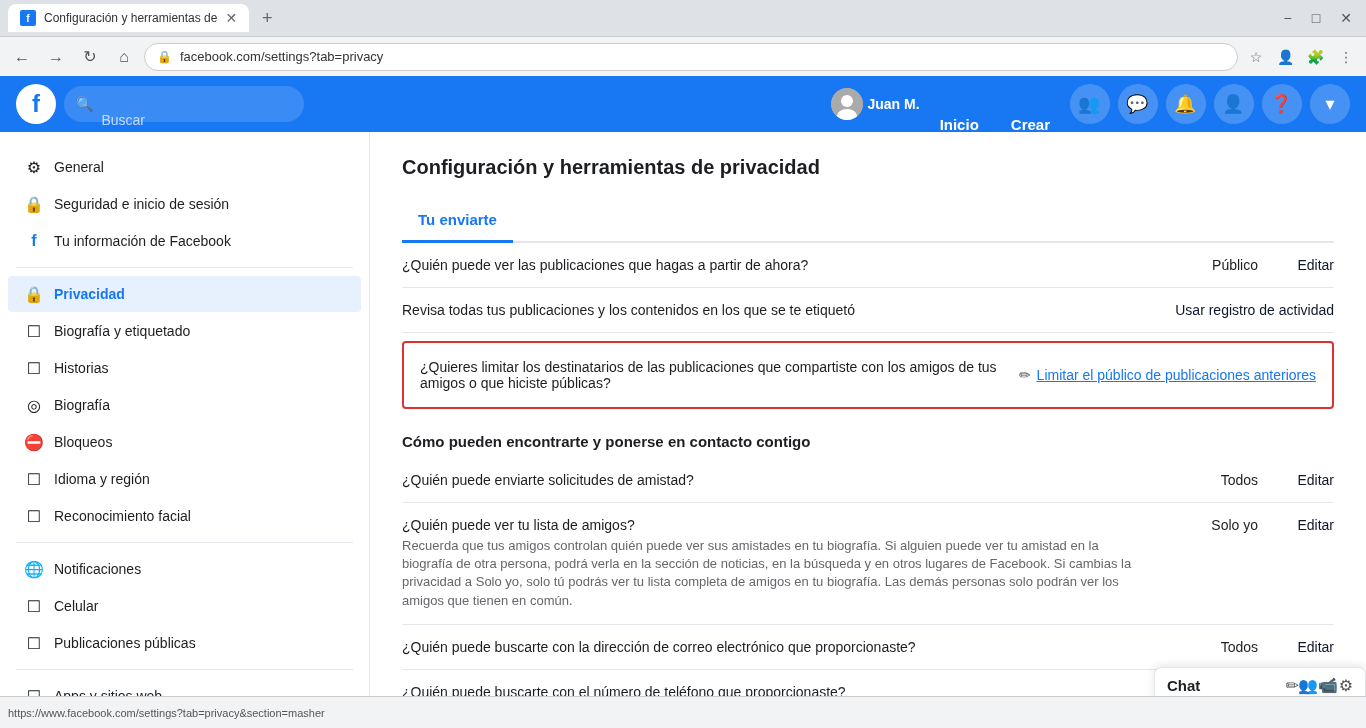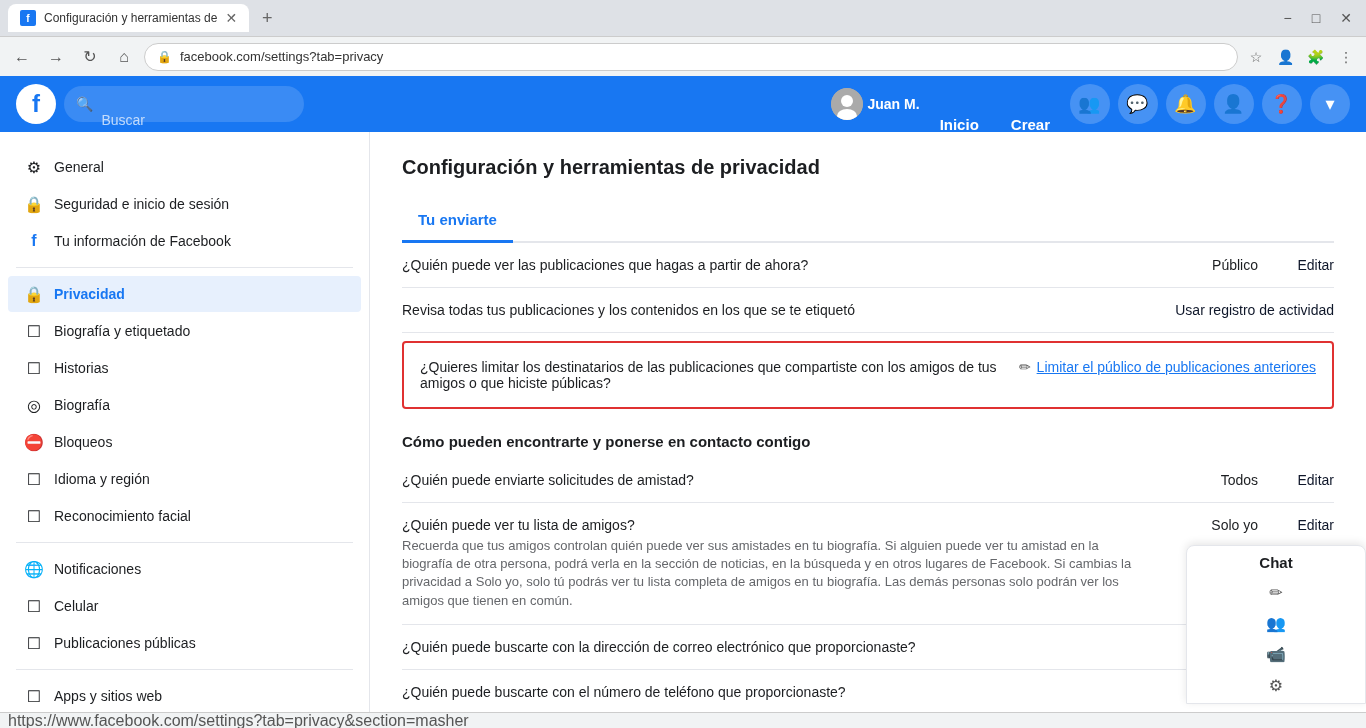--- a/index.html
+++ b/index.html
@@ -60,30 +60,30 @@
     .settings-section { margin-top: 0; }
     .settings-row { display: flex; align-items: flex-start; padding: 14px 0; border-bottom: 1px solid #e4e6eb; gap: 16px; }
     .settings-row:last-child { border-bottom: none; }
     .row-question { flex: 1; font-size: 14px; color: #1c1e21; min-width: 0; }
     .row-question .sub-text { font-size: 13px; color: #65676b; margin-top: 4px; line-height: 1.4; }
     .row-value { min-width: 100px; font-size: 14px; color: #1c1e21; text-align: right; flex-shrink: 0; }
     .row-edit { min-width: 60px; text-align: right; flex-shrink: 0; }
     .edit-link { color: #0f172a; font-size: 14px; cursor: pointer; text-decoration: none; font-weight: 500; }
 
     
-    .highlight-box { border: 2px solid #e03131; border-radius: 4px; padding: 16px; margin: 8px 0; display: flex; align-items: flex-start; gap: 16px; }
+    .highlight-box { border: 2px solid #e03131; border-radius: 4px; padding: 16px; margin: 8px 0; display: flex; align-items: center; gap: 16px; }
     .highlight-box .row-question { font-size: 14px; color: #1c1e21; }
     .highlight-link { color: #1877f2; font-size: 14px; cursor: pointer; text-decoration: underline; display: flex; align-items: center; gap: 4px; }
 
     
-    .status-bar { position: fixed; bottom: 0; left: 0; right: 0; height: 16px; background: #f1f3f4; border-top: 1px solid #ccc; display: flex; align-items: center; padding: 0 8px; font-size: 16px; color: #555; z-index: 200; }
+    .status-bar { position: fixed; bottom: 0; left: 0; right: 0; height: 32px; background: #f1f3f4; border-top: 1px solid #ccc; display: flex; align-items: center; padding: 0 8px; font-size: 11px; color: #555; z-index: 200; }
     .status-url { flex: 1; }
 
     
-    .chat-bar { position: fixed; bottom: 24px; right: 0; width: 180px; background: #fff; border: 1px solid #e4e6eb; border-radius: 8px 8px 0 0; box-shadow: 0 -2px 8px rgba(0,0,0,0.1); display: flex; align-items: center; padding: 8px 12px; gap: 12px; z-index: 150; flex-direction: column; }
+    .chat-bar { position: fixed; bottom: 24px; right: 0; width: 212px; background: #fff; border: 1px solid #e4e6eb; border-radius: 8px 8px 0 0; box-shadow: 0 -2px 8px rgba(0,0,0,0.1); display: flex; align-items: center; padding: 8px 12px; gap: 0; z-index: 150; }
     .chat-bar-label { font-size: 15px; font-weight: 600; color: #1c1e21; flex: 1; }
     .chat-bar-icon { font-size: 16px; color: #555; cursor: pointer; }
 
     .como-section { padding: 16px 0 8px; }
     .como-title { font-size: 15px; font-weight: 600; color: #1c1e21; margin-bottom: 8px; }
   </style>
 </head>
 <body>
 
 <div class="browser-chrome">

